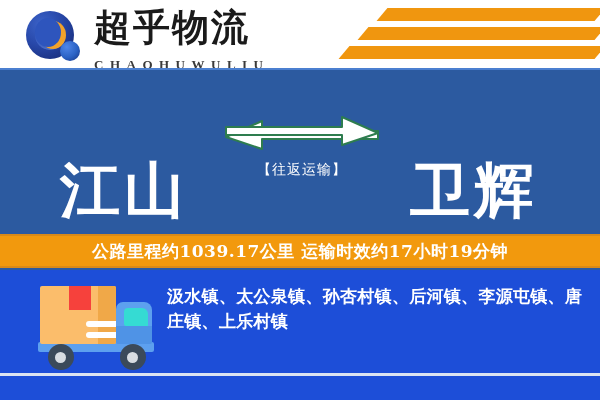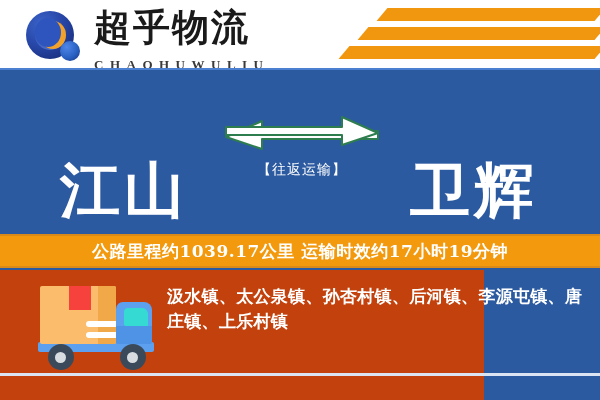--- a/index.html
+++ b/index.html
@@ -80,21 +80,21 @@
     position:absolute;left:0;top:234px;width:600px;height:34px;background:#f2990d;
     border-top:2px solid #d98a18;border-bottom:2px solid #d98a18;
     display:flex;align-items:center;justify-content:center;box-sizing:border-box;
   }
   .infobar-text{
     font-family:"DejaVu Serif","Liberation Serif",serif;
     font-size:17px;font-weight:bold;color:#ffffff;letter-spacing:.5px;white-space:nowrap;
   }
 
   
-  .towns{position:absolute;left:0;top:270px;width:484px;height:130px;background:#c2410c;}
+  .towns{position:absolute;left:0;top:270px;width:600px;height:130px;background:#1d4ed8;}
   .truck{position:absolute;left:32px;top:10px;width:132px;height:90px;}
   .truck .box{position:absolute;left:8px;top:6px;width:76px;height:58px;background:#fbbd6b;border-radius:2px;}
   .truck .box-shade{position:absolute;left:66px;top:6px;width:18px;height:58px;background:#f0a848;border-radius:0 2px 2px 0;}
   .truck .label{position:absolute;left:37px;top:6px;width:22px;height:24px;background:#f6413c;}
   .truck .tape1{position:absolute;left:54px;top:41px;width:34px;height:6px;background:#ffffff;border-radius:3px;}
   .truck .tape2{position:absolute;left:54px;top:52px;width:34px;height:6px;background:#ffffff;border-radius:3px;}
   .truck .cab{position:absolute;left:84px;top:22px;width:36px;height:42px;background:#5da0ef;border-radius:7px 8px 2px 2px;}
   .truck .window{position:absolute;left:92px;top:28px;width:24px;height:18px;background:#35dbd3;border-radius:4px 6px 0 2px;}
   .truck .cab-shade{position:absolute;left:84px;top:46px;width:36px;height:18px;background:#4f93e6;border-radius:0 0 2px 2px;}
   .truck .chassis{position:absolute;left:6px;top:62px;width:116px;height:10px;background:#5da0ef;border-radius:2px;}

